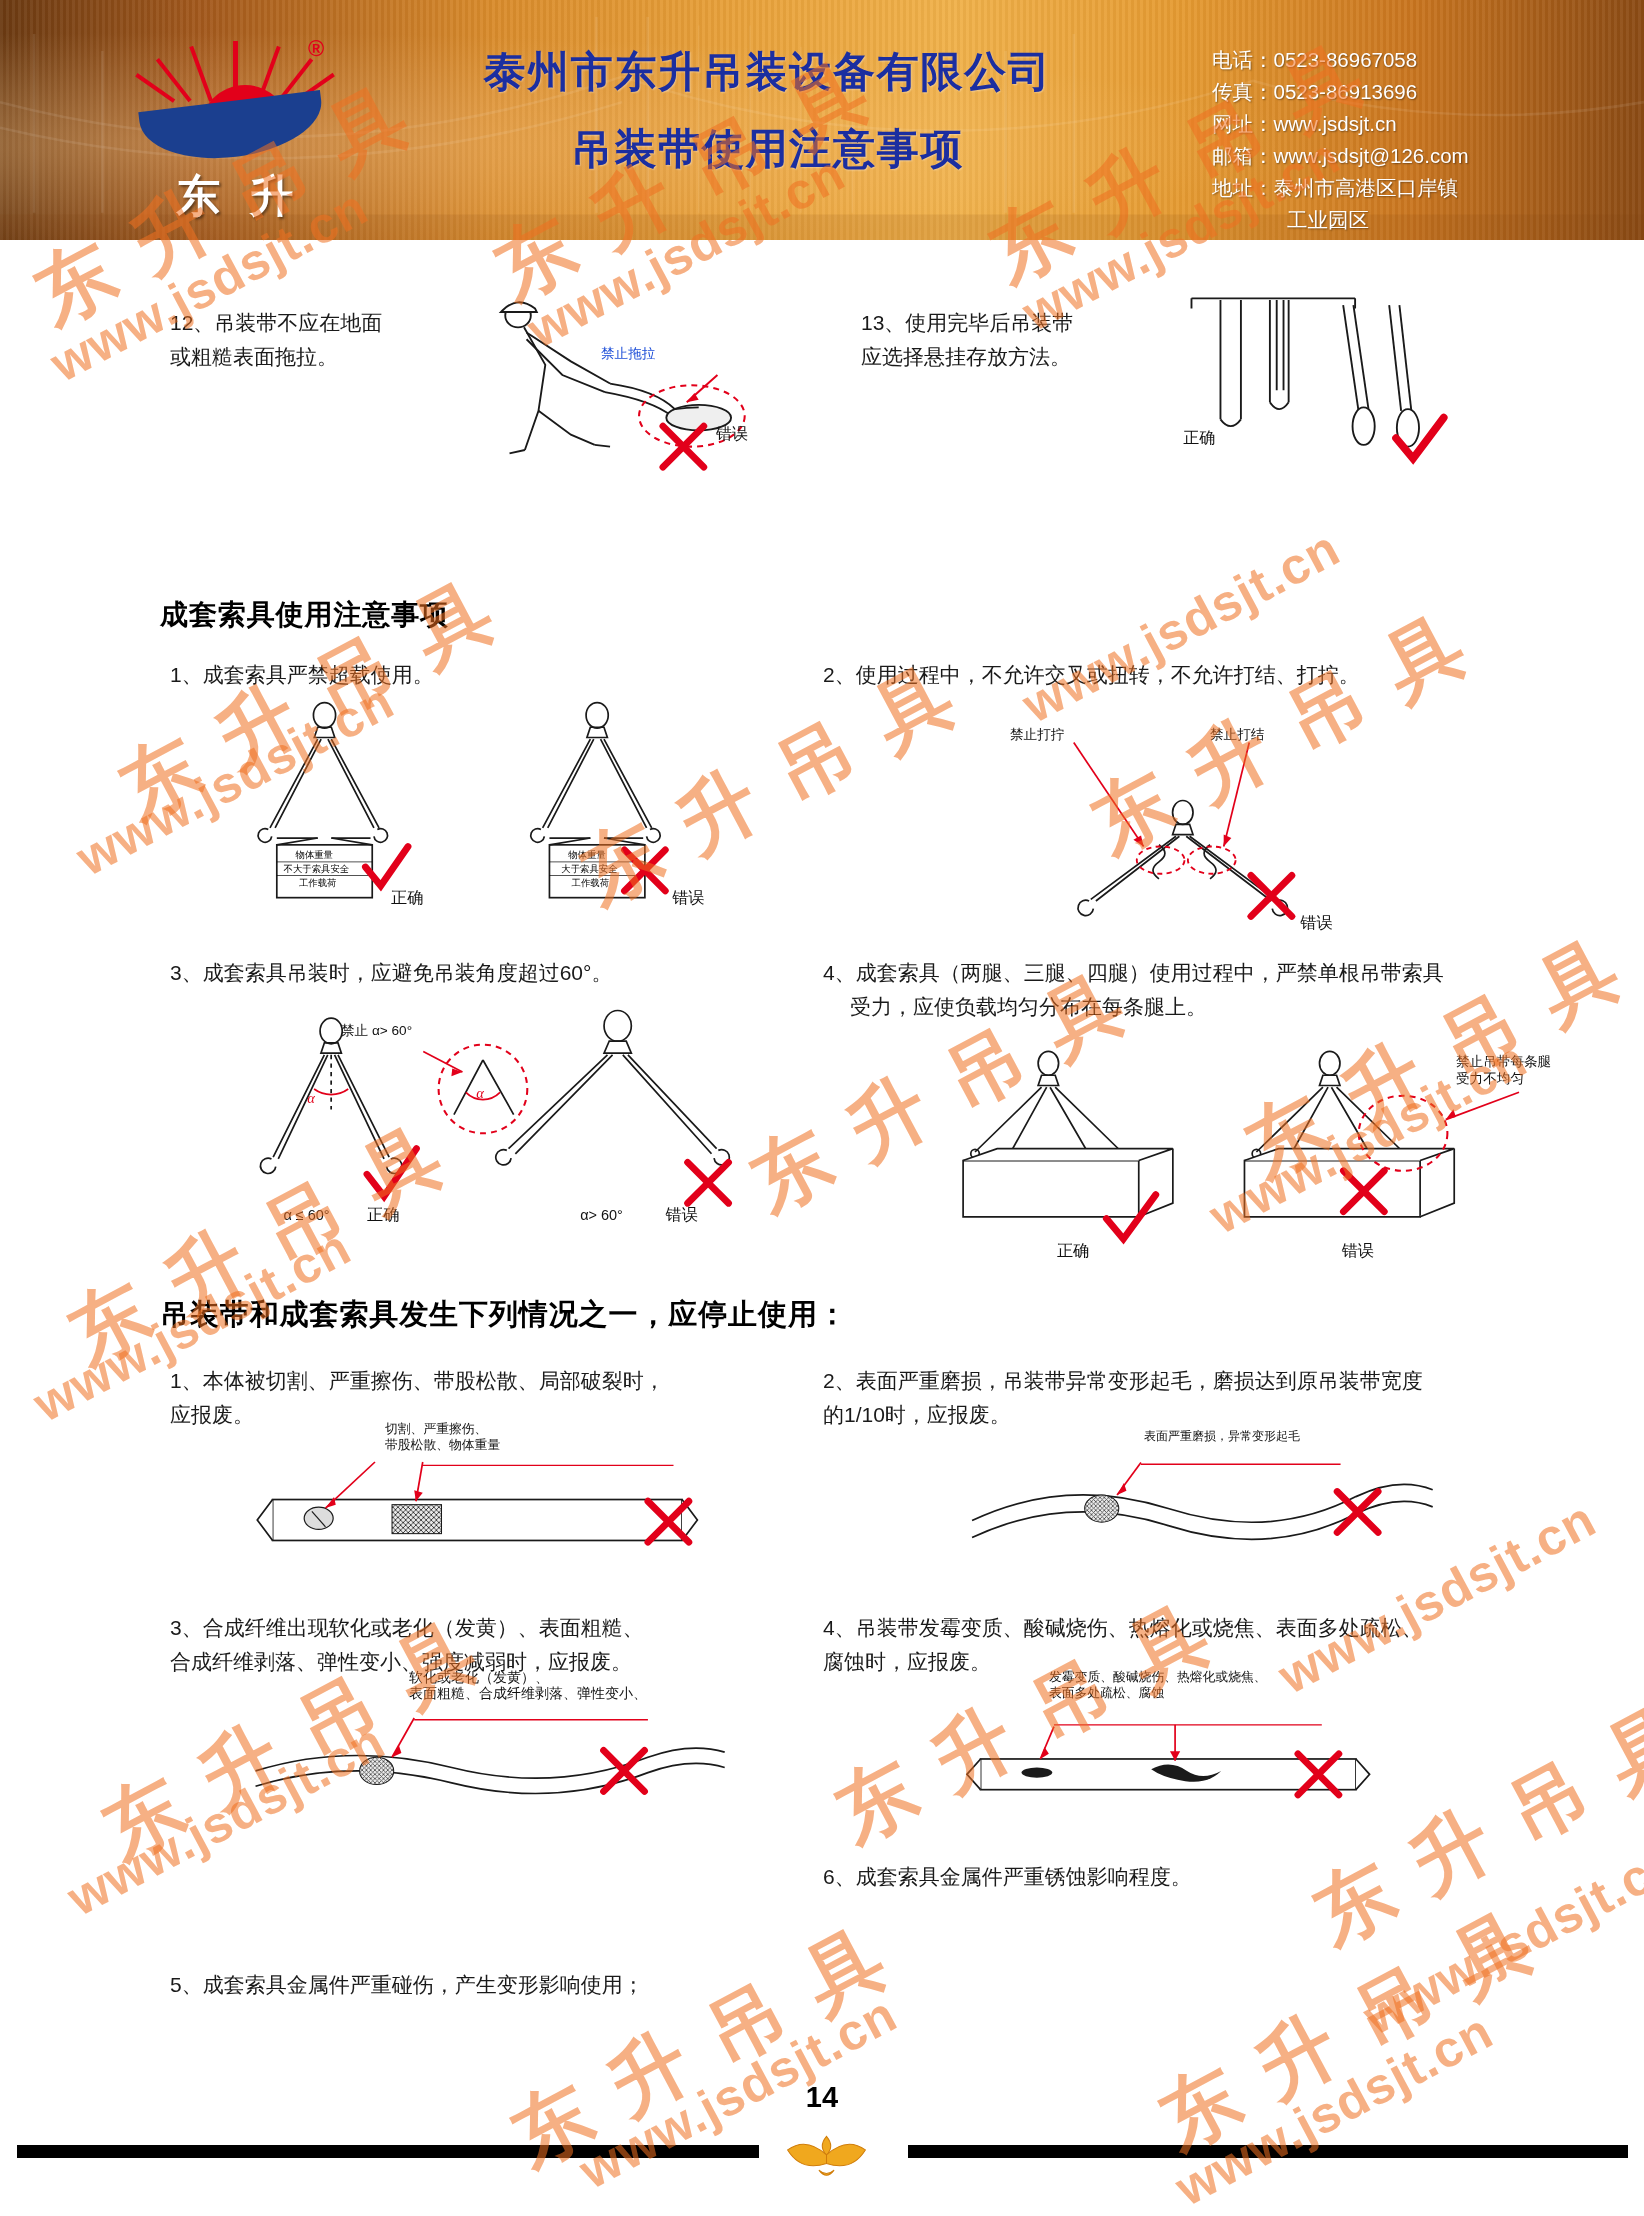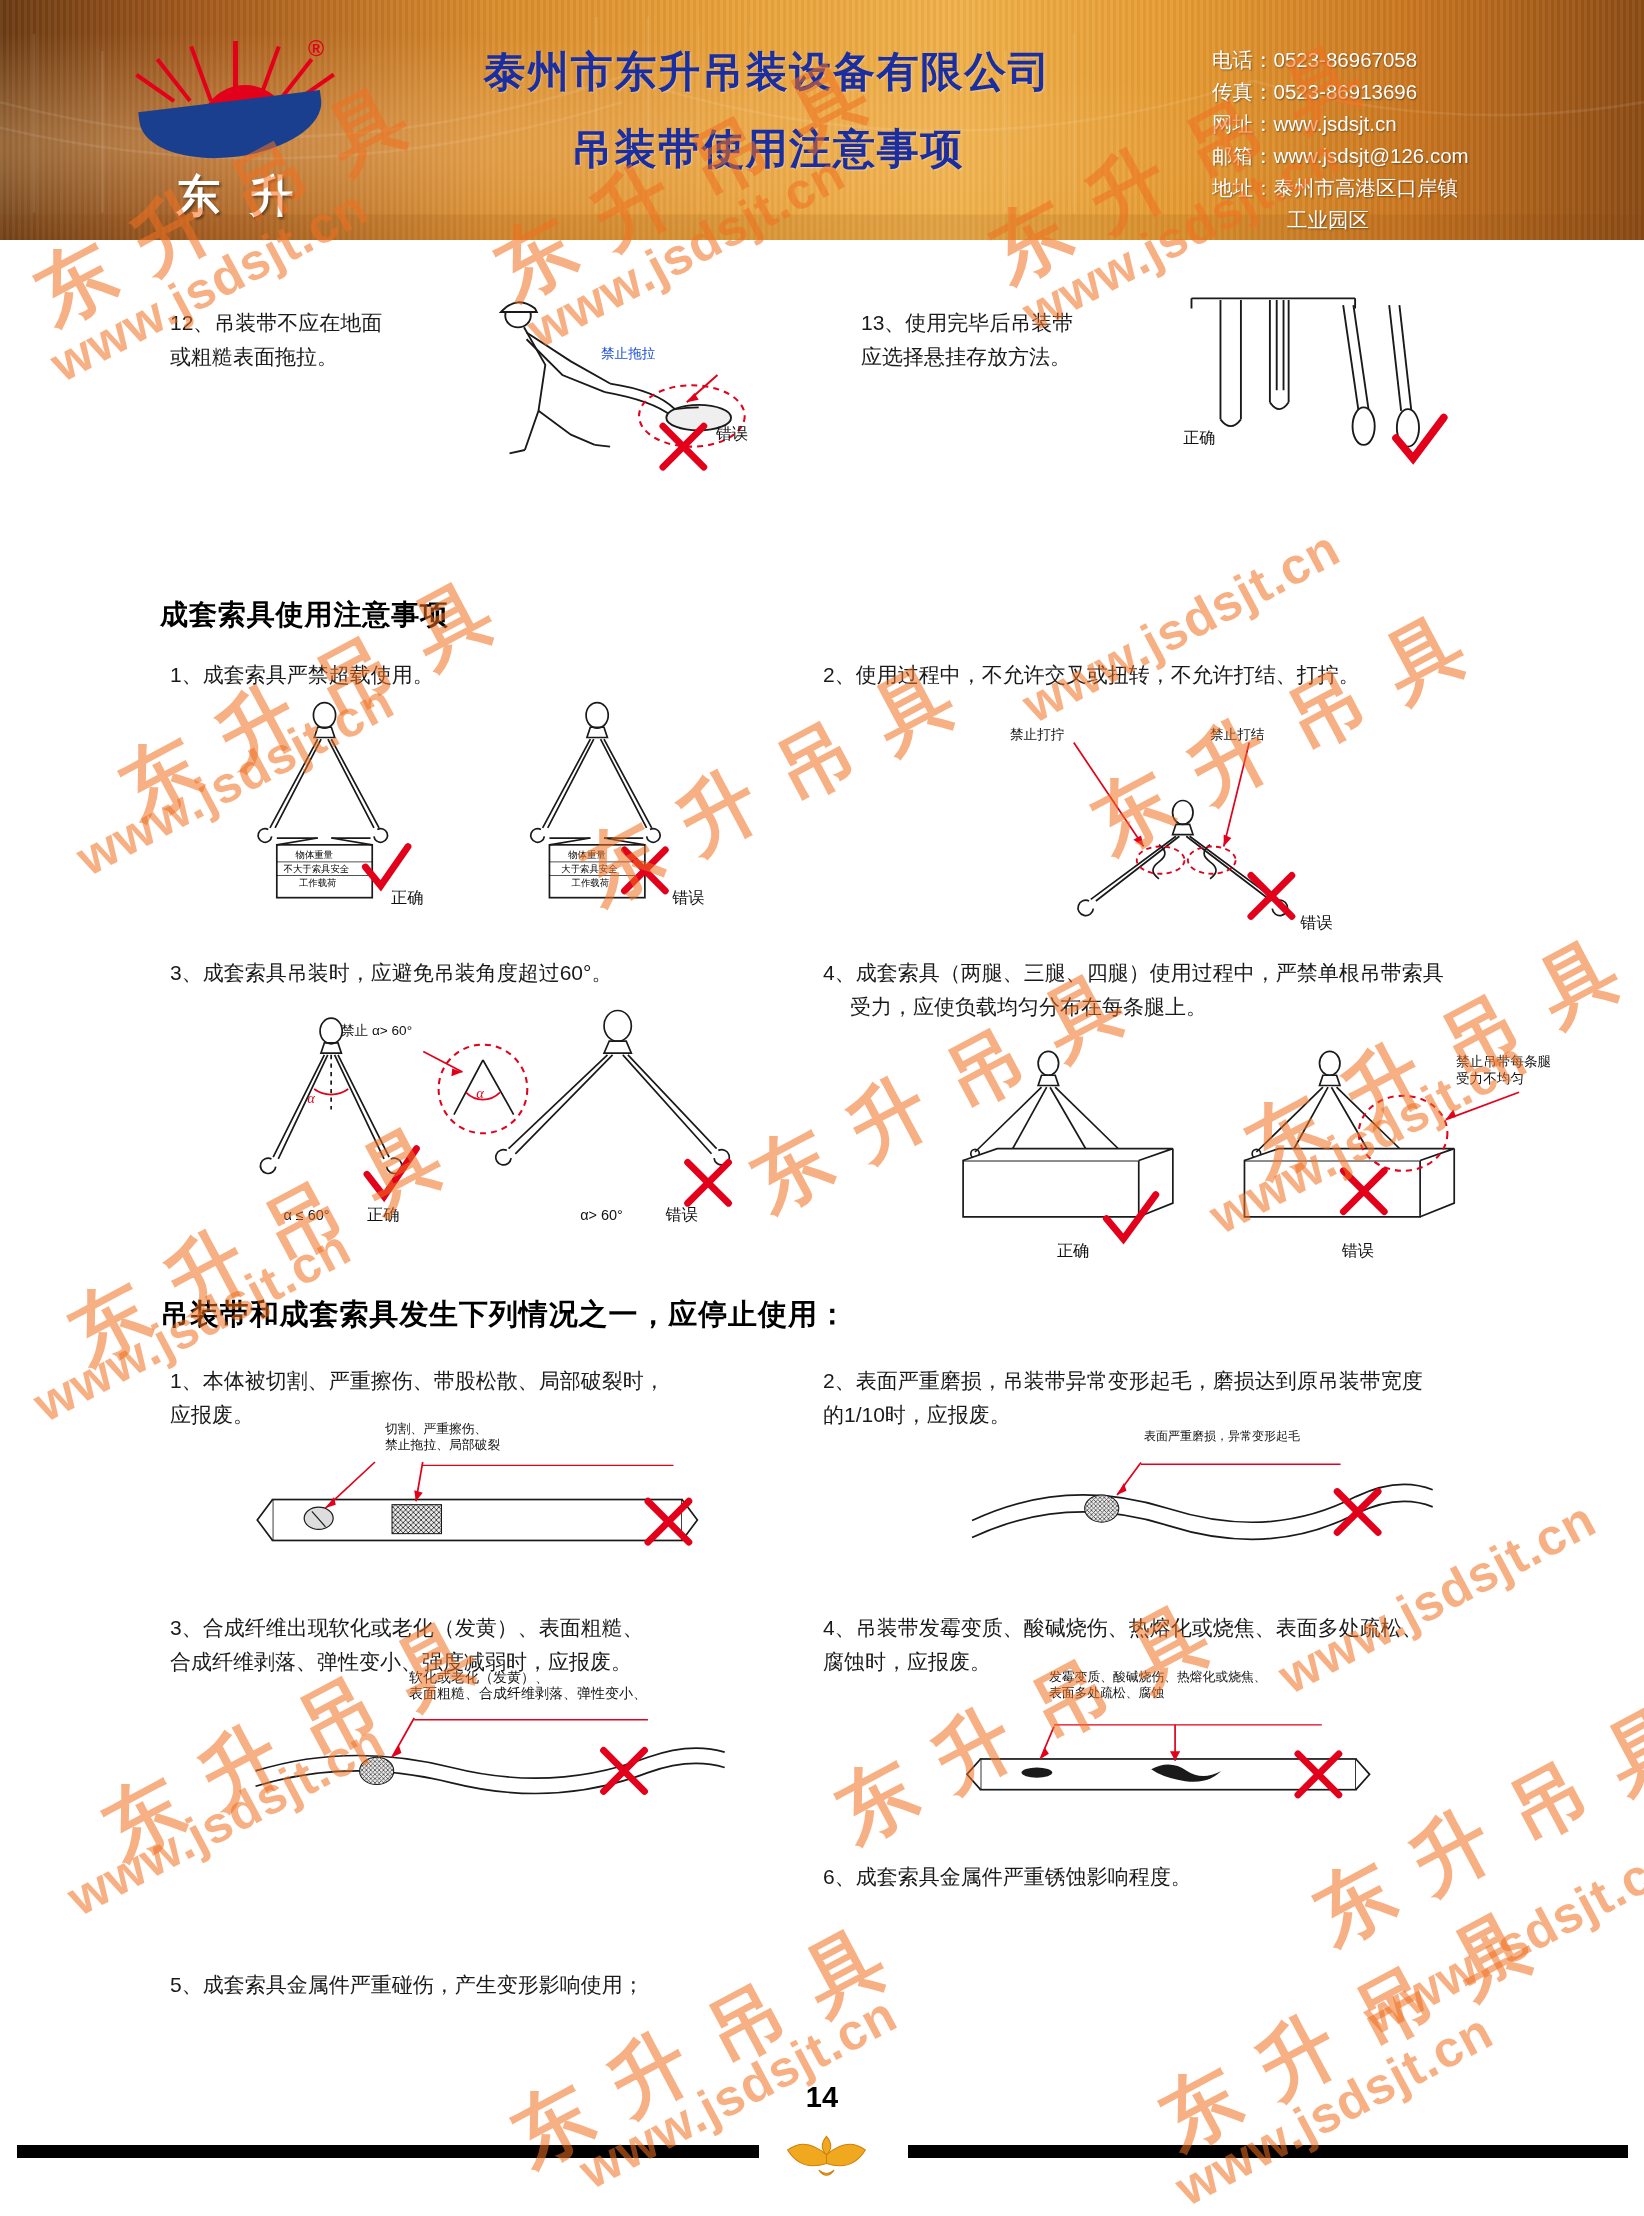--- a/index.html
+++ b/index.html
@@ -465,21 +465,21 @@
       <path d="M206 34 L198 80" stroke="#e2001a" stroke-width="2" fill="none"></path>
       <path d="M198 80 l8 -10 l-10 -3 z" fill="#e2001a"></path>
       <path d="M206 38 L500 38" stroke="#e2001a" stroke-width="1.6"></path>
       <g stroke="#e2001a" stroke-width="8" stroke-linecap="round">
         <path d="M470 80 L518 128"></path>
           <path d="M518 80 L470 128"></path>
       </g>
     </svg>
     <div class="caption-red" style="position:absolute; left:138px; top:-12px; line-height:16px; font-size:12.8px;">
       <div>切割、严重擦伤、</div>
-      <div>禁止拖拉、局部破裂</div>
+      <div>带股松散、物体重量</div>
     </div>
   </div>
 
   <div class="blk" style="left:823px; top:1124px; width:784px;">
     <div class="txt"><span>2、</span><span>表面严重磨损，吊装带异常变形起毛，磨损达到原吊装带宽度</span></div>
     <div class="txt">的1/10时，应报废。</div>
   </div>
 
   <div class="blk" style="left:955px; top:1202px;">
     <svg width="563" height="128" viewBox="0 0 660 150">

